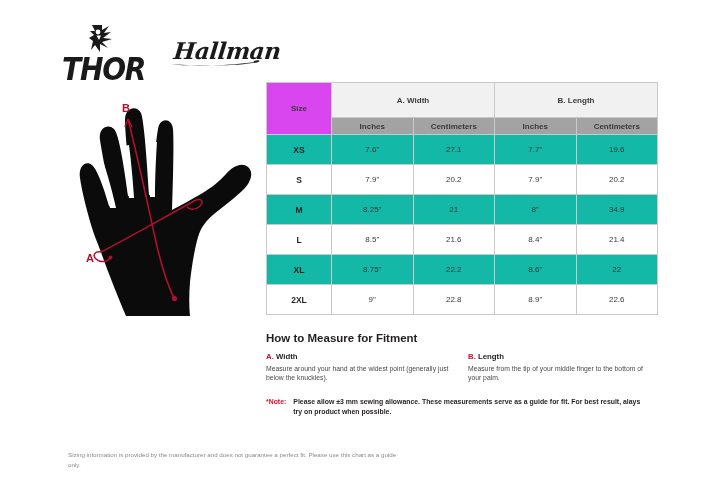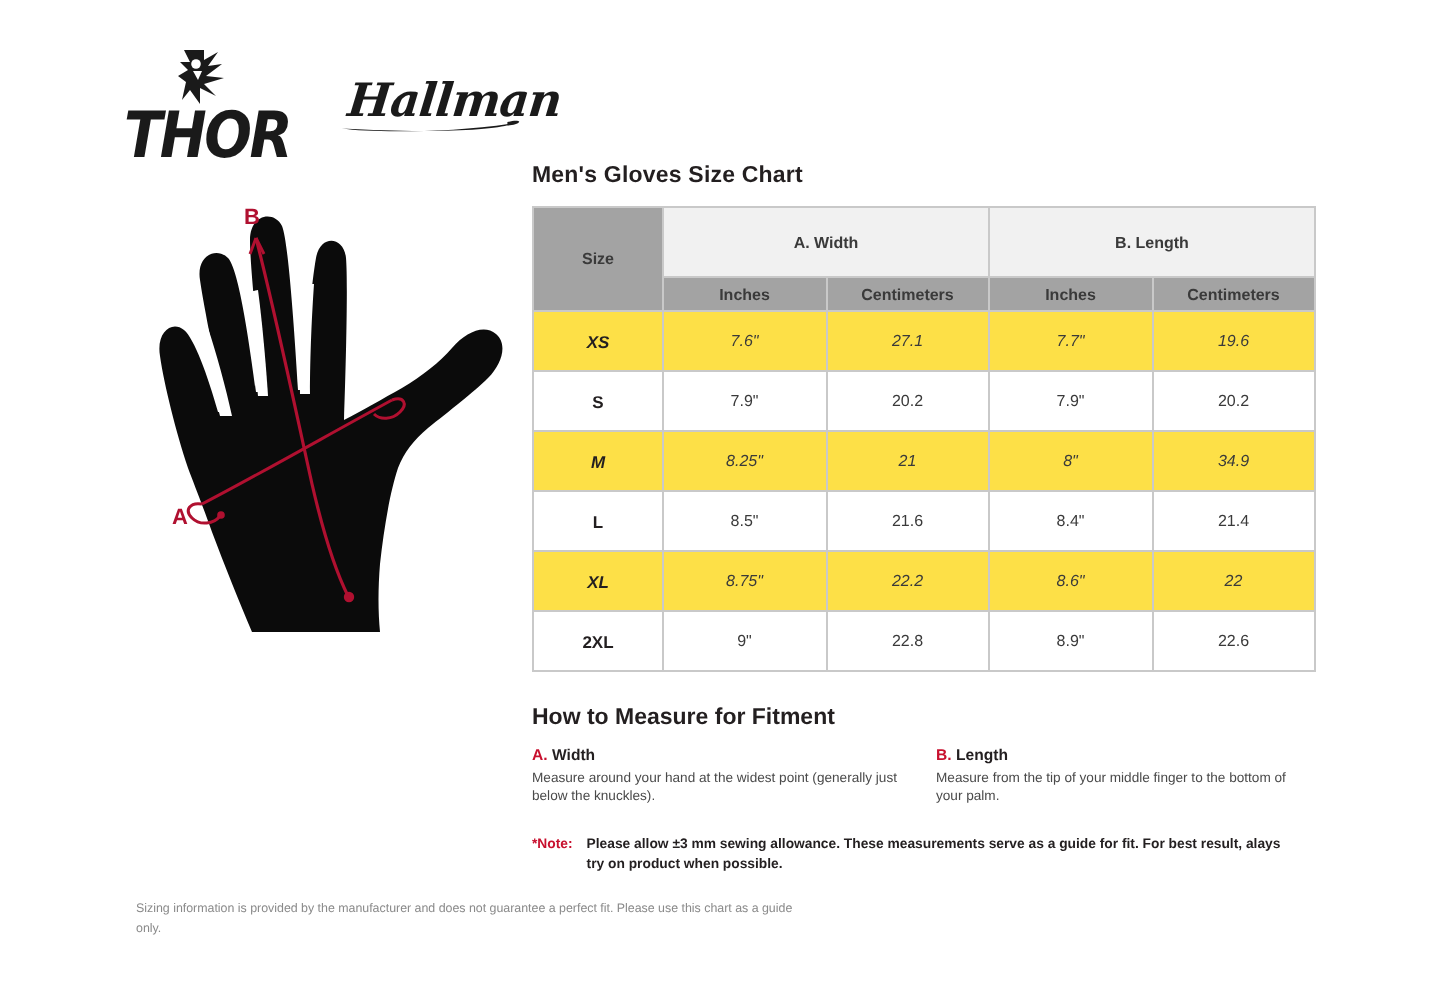--- a/index.html
+++ b/index.html
@@ -107,21 +107,21 @@
   table.size-table td,
   table.size-table th {
     border: 1px solid #c9c9c9;
     text-align: center;
     vertical-align: middle;
     font-size: 8px;
     color: #3a3a3a;
     padding: 0;
   }
   th.hdr-size {
-    background: #a3a3a3;
+    background: #d946ef;
     font-size: 8.5px;
     font-weight: bold;
     color: #231f20;
     height: 51px;
     width: 64px;
   }
   th.hdr-group {
     background: #f1f1f1;
     font-size: 8.5px;
     font-weight: bold;
@@ -140,21 +140,21 @@
   }
   tr.data-row td {
     height: 29px;
     font-size: 8px;
   }
   tr.data-row td.cell-size {
     font-weight: bold;
     font-size: 8.5px;
     color: #231f20;
   }
-  tr.row-alt td { background: #fde047; font-style: italic; }
+  tr.row-alt td { background: #14b8a6; }
   tr.row-plain td { background: #ffffff; }
 
   
   .measure-block { margin-top: 17px; }
   .measure-title {
     font-size: 11.5px;
     font-weight: bold;
     color: #231f20;
     margin: 0 0 8px 0;
   }
@@ -275,21 +275,20 @@
     <path d="M 33 156 C 60 142, 95 122, 128 104" fill="none" stroke="#b01030" stroke-width="1.5"></path>
     <path d="M 128 104 C 134 102, 136 106, 132 110 C 128 114, 122 114, 119 111" fill="none" stroke="#b01030" stroke-width="1.5"></path>
     <path d="M 33 156 C 27 155, 24 159, 28 163 C 32 167, 39 166, 42 162" fill="none" stroke="#b01030" stroke-width="1.5"></path>
     <circle cx="42.5" cy="161.5" r="1.9" fill="#b01030"></circle>
     <text x="22" y="166" font-family="Liberation Sans, sans-serif" font-size="11" font-weight="bold" fill="#b01030" text-anchor="middle">A</text>
   </svg>
 </div>
 
 <div class="content">
 
-  <h1 class="chart-title">Men's Gloves Size Chart</h1>
 
   <table class="size-table">
     <thead>
       <tr>
         <th class="hdr-size" rowspan="2">Size</th>
         <th class="hdr-group" colspan="2">A. Width</th>
         <th class="hdr-group" colspan="2">B. Length</th>
       </tr>
       <tr>
         <th class="hdr-unit">Inches</th>

